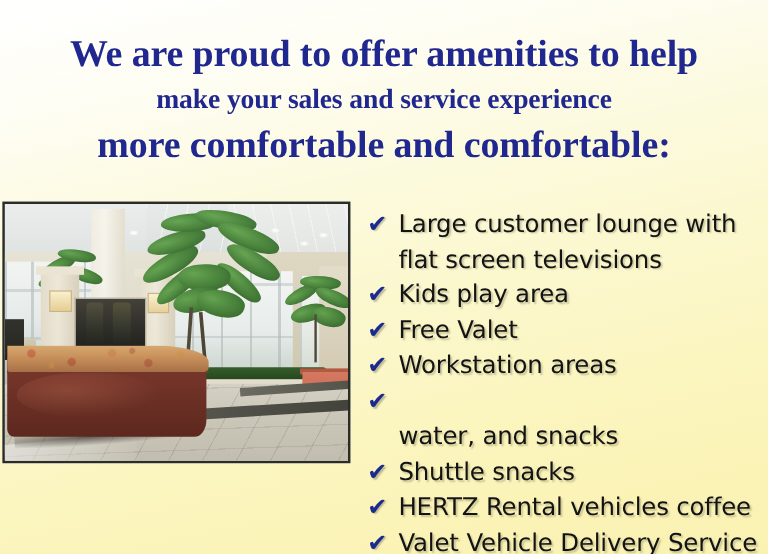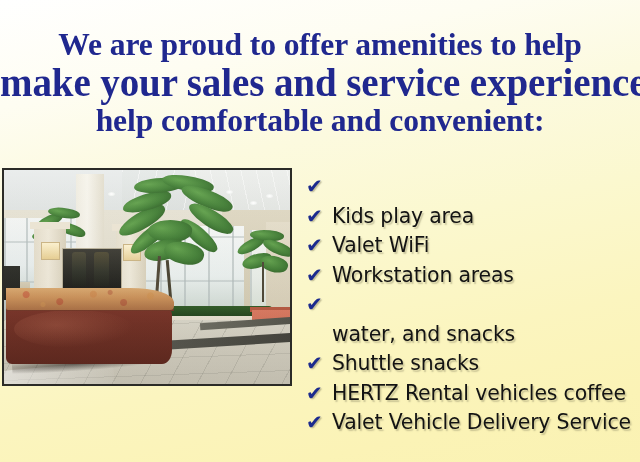--- a/index.html
+++ b/index.html
@@ -40,21 +40,21 @@
     font-size: 31.5px;
     line-height: 38px;
     color: #20288f;
     letter-spacing: -0.1px;
     white-space: nowrap;
   }
   #headline .hl {
     display: block;
   }
   #headline .hl-1 { font-size: 31.6px; }
-  #headline .hl-2 { font-size: 39px; }
+  #headline .hl-2 { font-size: 23px; }
   #headline .hl-3 { font-size: 31.6px; }
 
   
   #photo-frame {
     position: absolute;
     left: 2px;
     top: 168px;
     width: 290px;
     height: 218px;
     border: 2px solid #2b2b27;
@@ -324,21 +324,21 @@
   }
 </style>
 </head>
 <body>
 
 <div id="slide">
 
   <div id="headline">
     <span class="hl hl-1">We are proud to offer amenities to help</span>
     <span class="hl hl-2">make your sales and service experience</span>
-    <span class="hl hl-3">help comfortable and convenient:</span>
+    <span class="hl hl-3">more comfortable and comfortable:</span>
   </div>
 
   <div id="photo-frame">
     <div id="photo">
 
       <div class="ph ceiling"></div>
       <div class="ph ceiling-grid-l"></div>
       <div class="ph ceiling-grid-r"></div>
       <div class="ph downlight" style="left:86px;  top:30px;"></div>
       <div class="ph downlight" style="left:104px; top:22px;"></div>
@@ -421,32 +421,33 @@
 
       <div class="ph photo-tint"></div>
     </div>
   </div>
 
   <div id="bullets">
 
     <div class="bullet">
       <span class="check">✔</span>
       <span class="btext">
-        <br>
+        <span>Large customer lounge with</span><br>
+        <span>flat screen televisions</span>
       </span>
     </div>
 
     <div class="bullet">
       <span class="check">✔</span>
       <span class="btext">Kids play area</span>
     </div>
 
     <div class="bullet">
       <span class="check">✔</span>
-      <span class="btext">Valet WiFi</span>
+      <span class="btext">Free Valet</span>
     </div>
 
     <div class="bullet">
       <span class="check">✔</span>
       <span class="btext">Workstation areas</span>
     </div>
 
     <div class="bullet">
       <span class="check">✔</span>
       <span class="btext">

